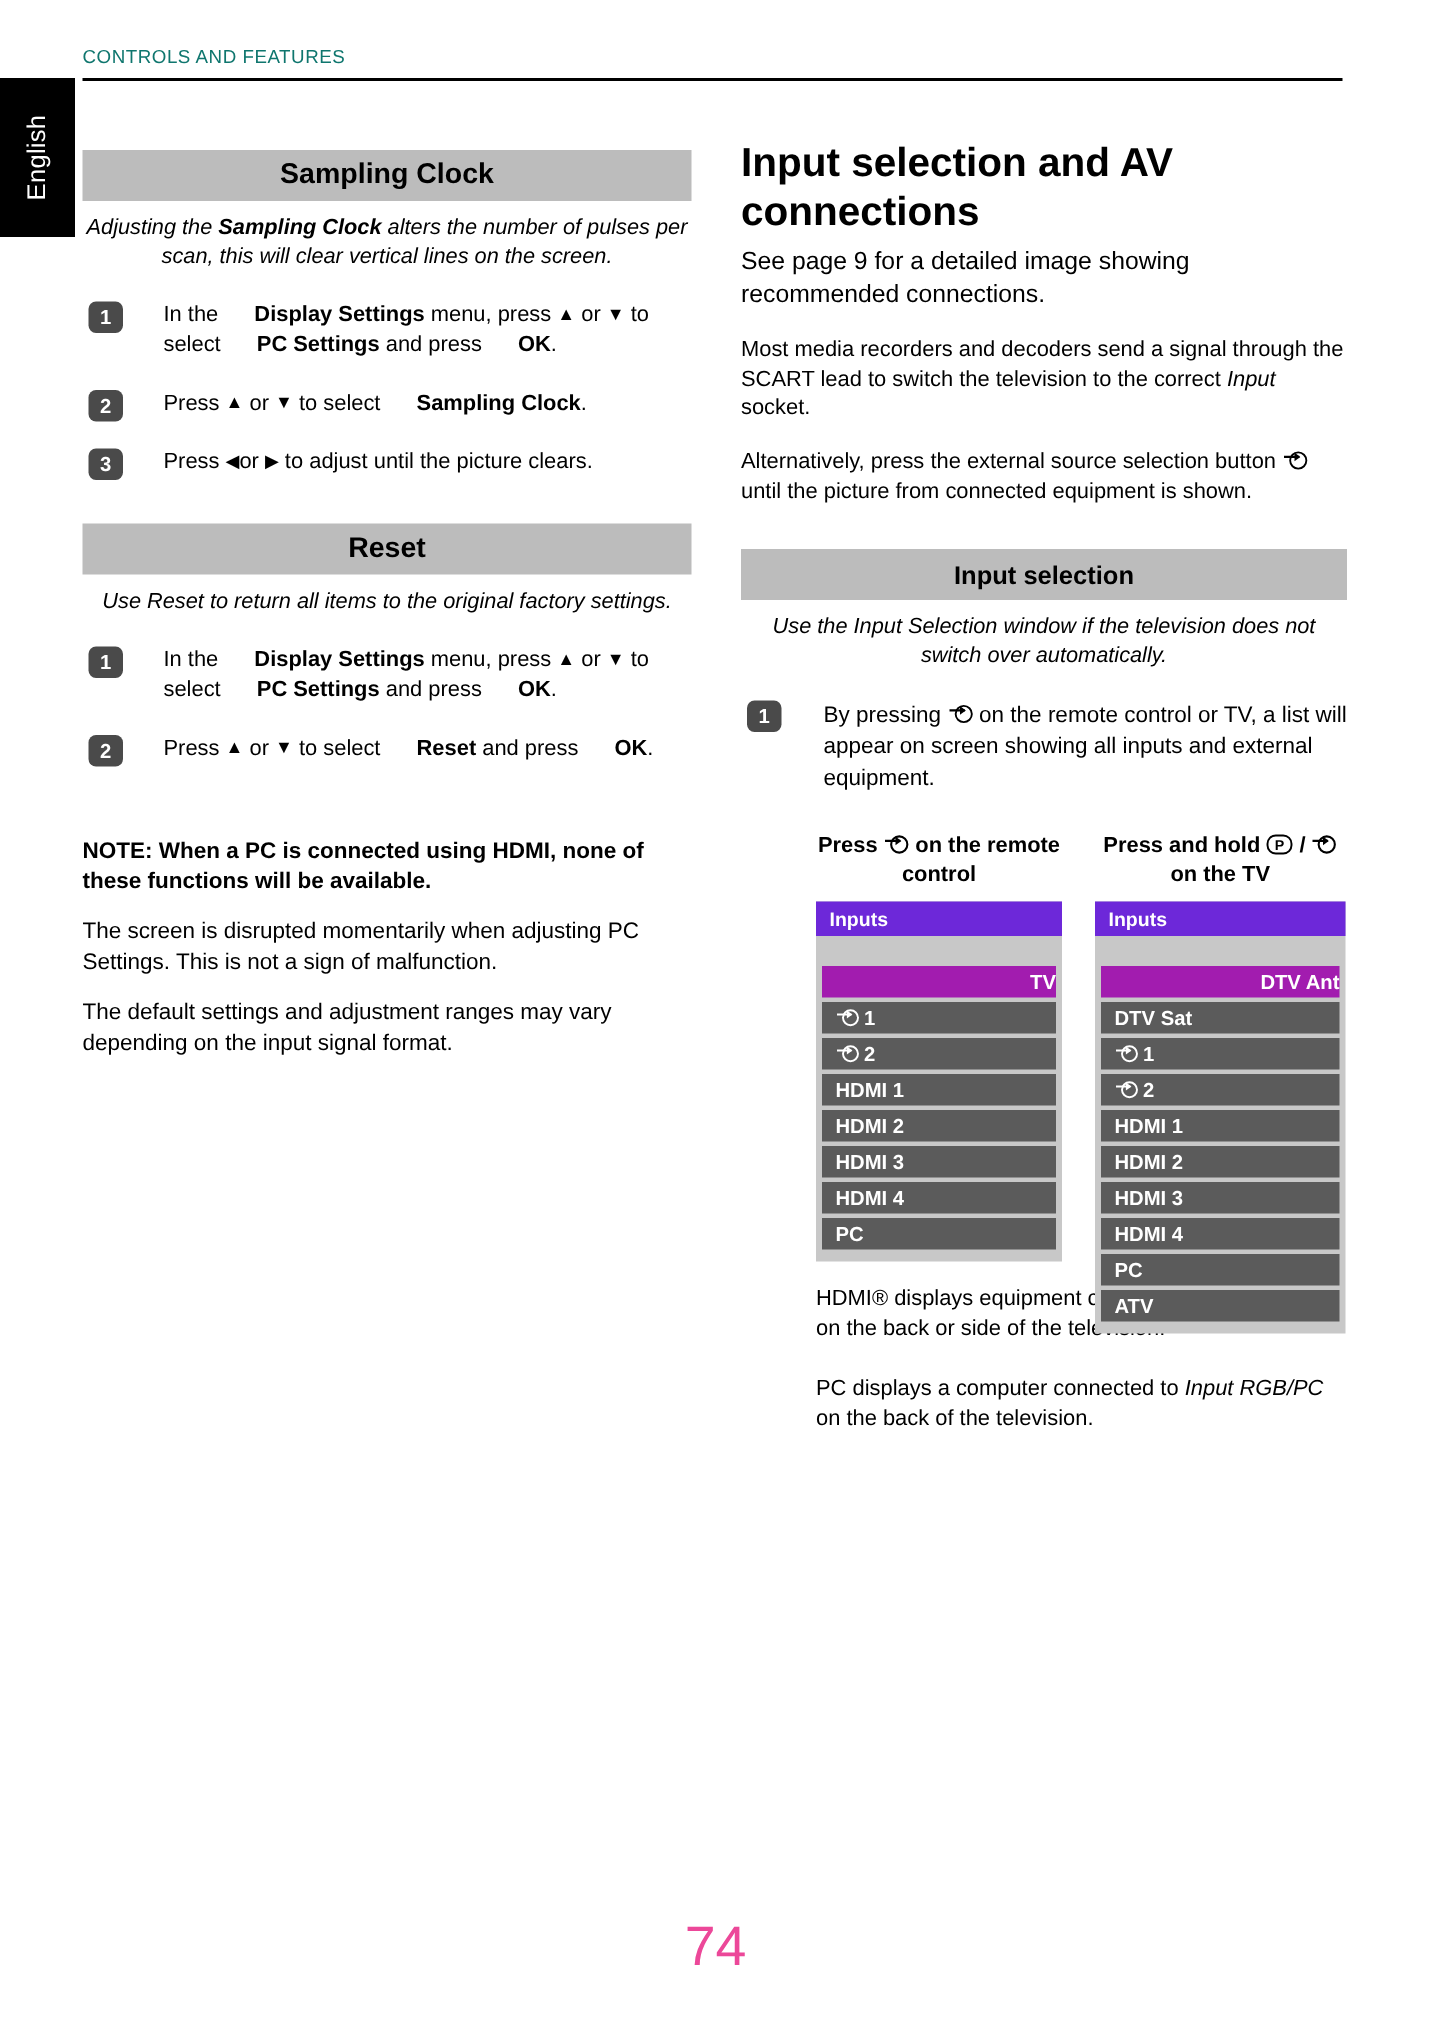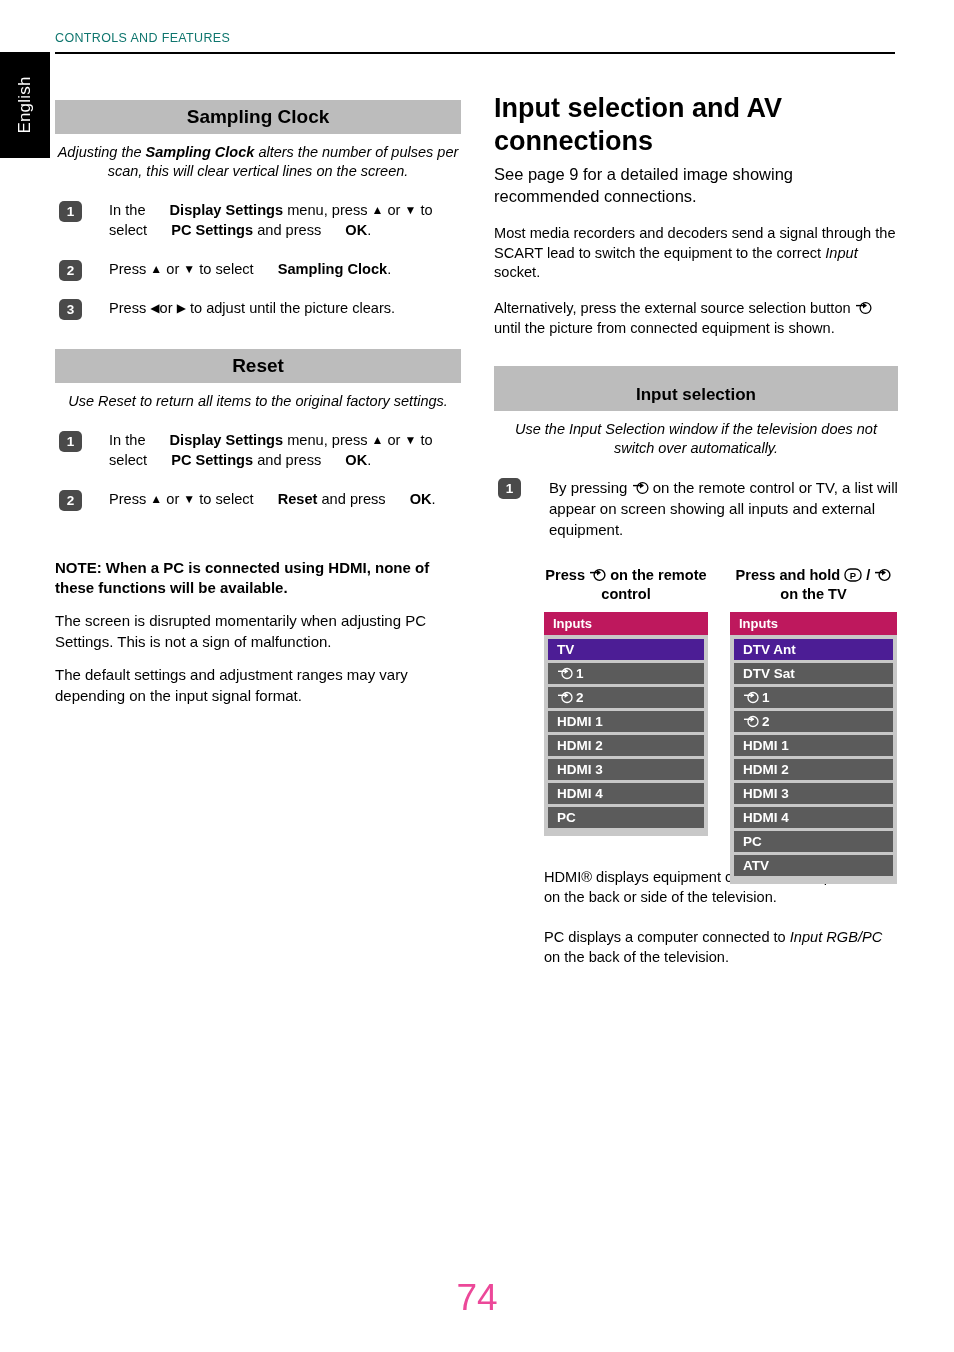--- a/index.html
+++ b/index.html
@@ -77,21 +77,21 @@
     background: #bcbcbc;
     text-align: center;
     font-weight: bold;
     font-size: 19px;
     line-height: 1.0;
     padding: 7px 0 8px 0;
     color: #000000;
   }
   .bar-heading.small {
     font-size: 17px;
-    padding: 20px 0 8px 0;
+    padding: 9px 0 8px 0;
   }
 
   
   .caption {
     font-style: italic;
     font-size: 14.5px;
     line-height: 1.33;
     text-align: center;
     margin: 9px 2px 0 2px;
   }
@@ -197,37 +197,37 @@
     line-height: 1.25;
     text-align: center;
     margin-bottom: 9px;
   }
 
   .inputs-box {
     background: #c8c8c8;
     padding: 0 4px 5px 4px;
   }
   .inputs-head {
-    background: #be185d;
+    background: #6d28d9;
     color: #ffffff;
     font-weight: bold;
     font-size: 13px;
     padding: 4px 0 4px 9px;
-    margin: 0 -4px 4px -4px;
+    margin: 0 -4px 20px -4px;
   }
   .inputs-row {
     background: #5b5b5b;
     color: #ffffff;
     font-weight: bold;
     font-size: 13.5px;
     padding: 3px 0 3px 9px;
     margin-bottom: 3px;
     white-space: nowrap;
   }
-  .inputs-row.sel { background: #4c1d95; }
+  .inputs-row.sel { background: #a21caf; text-align: right; }
   .inputs-row .src-icon {
     width: 16px;
     height: 13px;
     vertical-align: -2px;
     margin-right: 3px;
   }
 
   
   .page-no {
     position: absolute;
@@ -292,21 +292,21 @@
     <div class="para">The screen is disrupted momentarily when adjusting PC Settings. This is not a sign of malfunction.</div>
     <div class="para">The default settings and adjustment ranges may vary depending on the input signal format.</div>
   </div>
 
   <div class="col-right">
 
     <div class="big-title">Input selection and AV connections</div>
 
     <div class="lead">See page 9 for a detailed image showing recommended connections.</div>
 
-    <div class="body-p"><span>Most media recorders and decoders send a signal through the SCART lead to switch the equipment to the correct </span><i>Input</i><span> socket.</span></div>
+    <div class="body-p"><span>Most media recorders and decoders send a signal through the SCART lead to switch the television to the correct </span><i>Input</i><span> socket.</span></div>
 
     <div class="body-p"><span>Alternatively, press the external source selection button </span><span class="src-icon"><svg viewBox="0 0 17 14" width="17" height="14">
           <circle cx="10.5" cy="7" r="5.4" fill="none" stroke="#000" stroke-width="1.25"></circle>
           <line x1="1" y1="4.6" x2="11.2" y2="4.6" stroke="#000" stroke-width="1.4"></line>
           <path d="M8.0 1.7 L11.9 4.6 L8.0 7.5 Z" fill="#000"></path>
         </svg></span><span> until the picture from connected equipment is shown.</span></div>
 
     <div class="bar-heading small" style="margin-top:27px">Input selection</div>
 
     <div class="caption">Use the Input Selection window if the television does not switch over automatically.</div>

